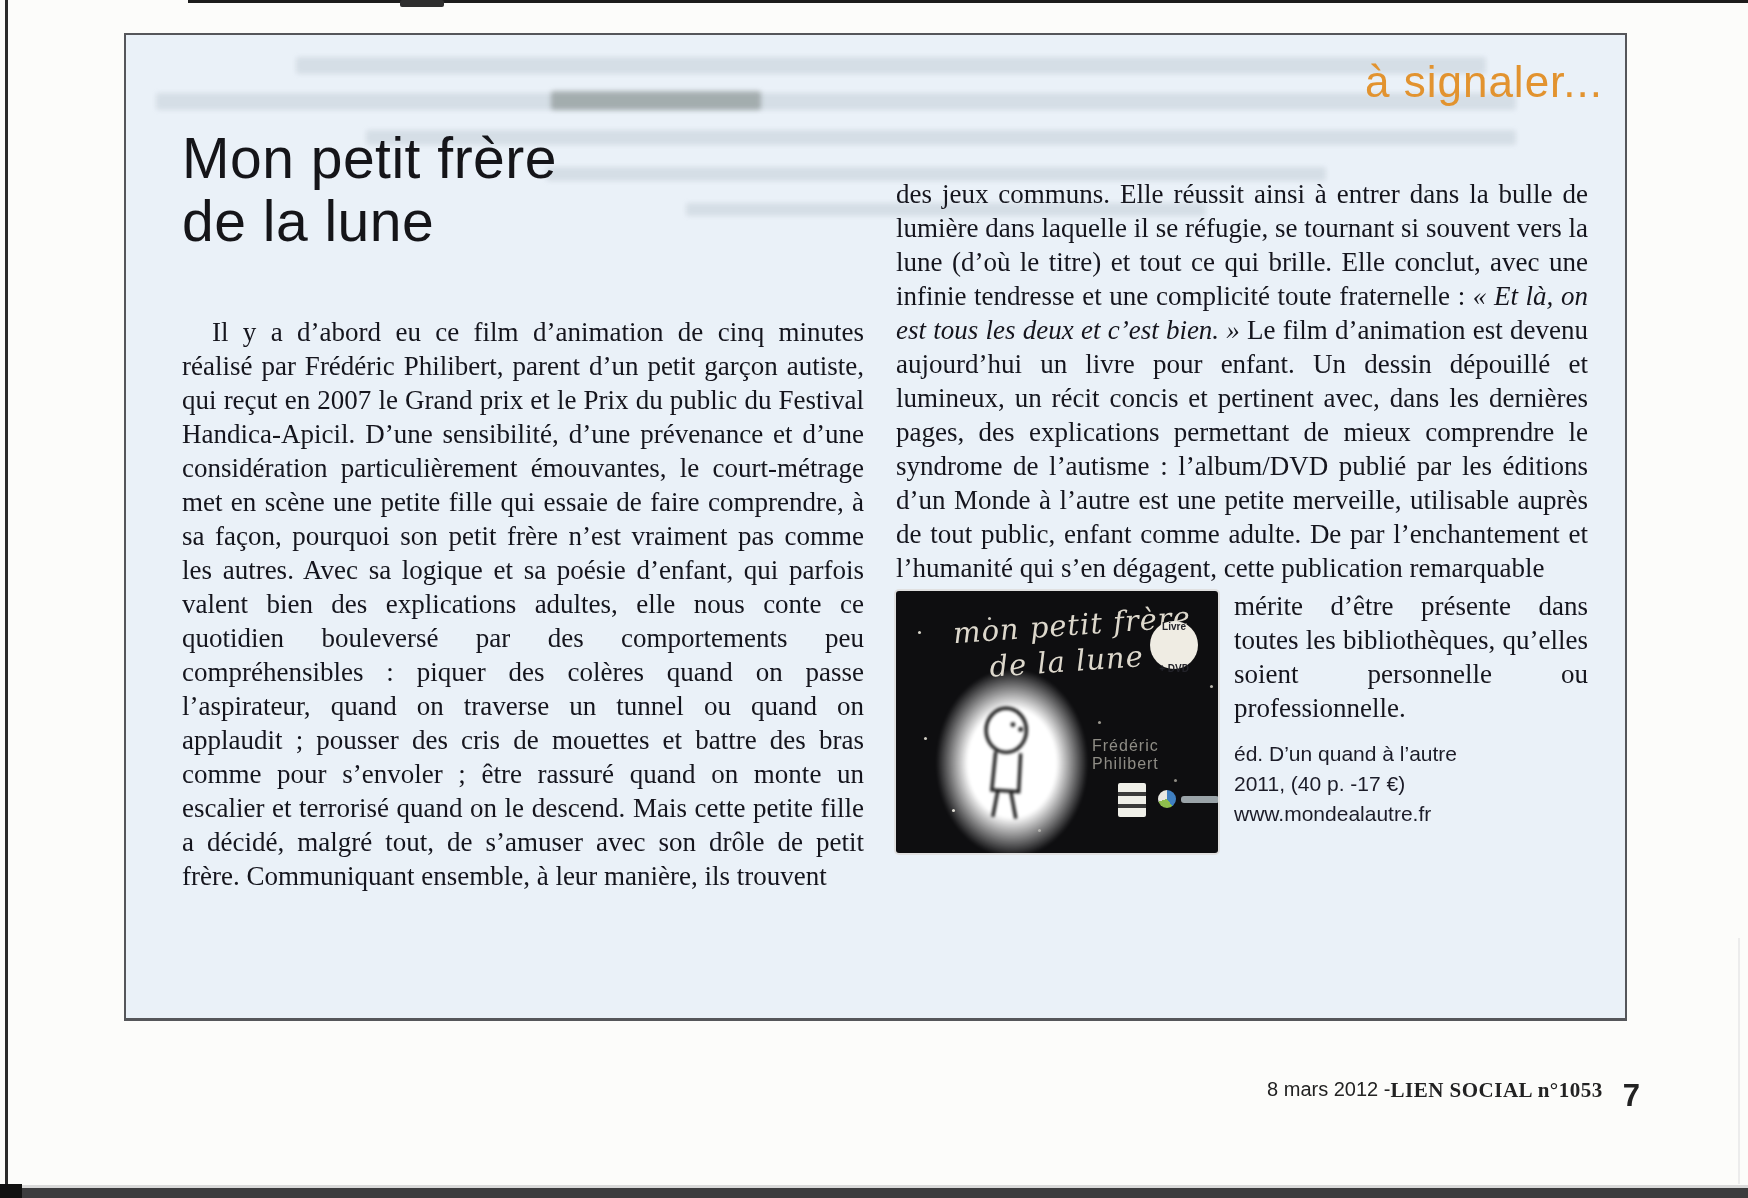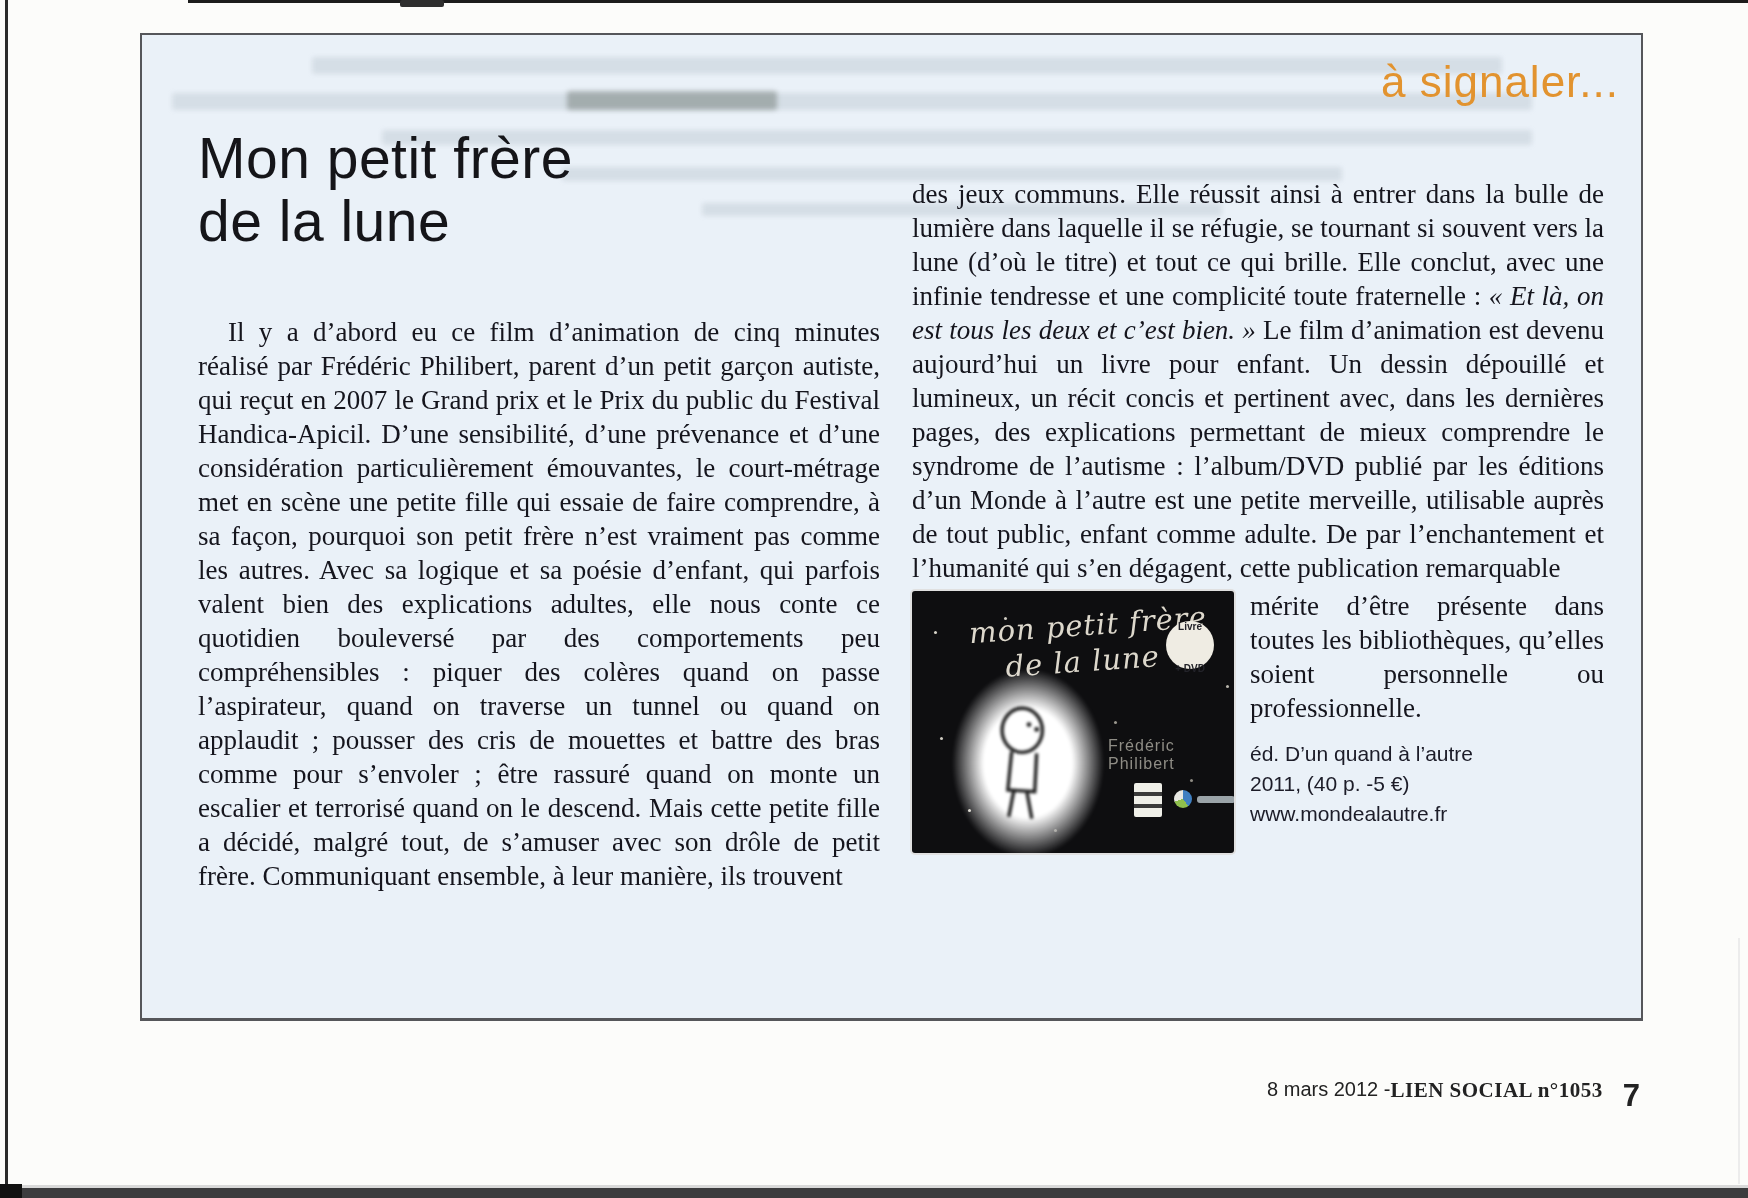--- a/index.html
+++ b/index.html
@@ -19,21 +19,21 @@
   .left-line{position:absolute;left:5px;top:0;width:3px;height:100%;background:#2a2a2a;}
   .top-line{position:absolute;left:188px;right:0;top:0;height:3px;background:#1c1c1c;}
   .top-mark{position:absolute;left:400px;top:0;width:44px;height:7px;background:#2e2e2e;border-radius:2px;}
   .right-line{position:absolute;right:8px;top:938px;bottom:14px;width:2px;background:#ececec;}
   .bottom-bar{position:absolute;left:0;right:0;bottom:0;height:10px;background:#3c3c3e;}
   .bottom-bar::before{content:"";position:absolute;left:0;right:0;top:-3px;height:3px;background:#d9d9d9;}
   .corner-mark{position:absolute;left:0;bottom:0;width:22px;height:14px;background:#111;}
 
   
   .panel{
-    position:absolute;left:140px;top:33px;width:1503px;height:988px;
+    position:absolute;left:124px;top:33px;width:1503px;height:988px;
     background:var(--panel_bg);
     border:2px solid #55565a;border-bottom-width:3px;
   }
 
   
   .ghost{position:absolute;background:rgba(122,138,152,.18);filter:blur(2.5px);border-radius:3px;}
   .g1{left:170px;top:22px;width:1190px;height:17px;}
   .g2{left:30px;top:58px;width:1360px;height:17px;}
   .g2b{left:425px;top:56px;width:210px;height:19px;background:rgba(95,105,98,.42);}
   .g3{left:240px;top:95px;width:1150px;height:15px;}
@@ -180,21 +180,21 @@
         </div>
         <div class="cover-author">Frédéric Philibert</div>
         <div class="logo1"></div>
         <div class="logo2"></div>
       </div>
 
       <div class="beside">
         <p class="body-text wrap-text">mérite d’être présente dans toutes les bibliothèques, qu’elles soient personnelle ou professionnelle.</p>
         <div class="caption">
           <div>éd. D’un quand à l’autre</div>
-          <div>2011, (40 p. -5 €)</div>
+          <div>2011, (40 p. -17 €)</div>
           <div>www.mondealautre.fr</div>
         </div>
       </div>
 
     </div>
   </div>
 </div>
 
 <div class="footer">
   <span class="f-date">8 mars 2012 - </span>

